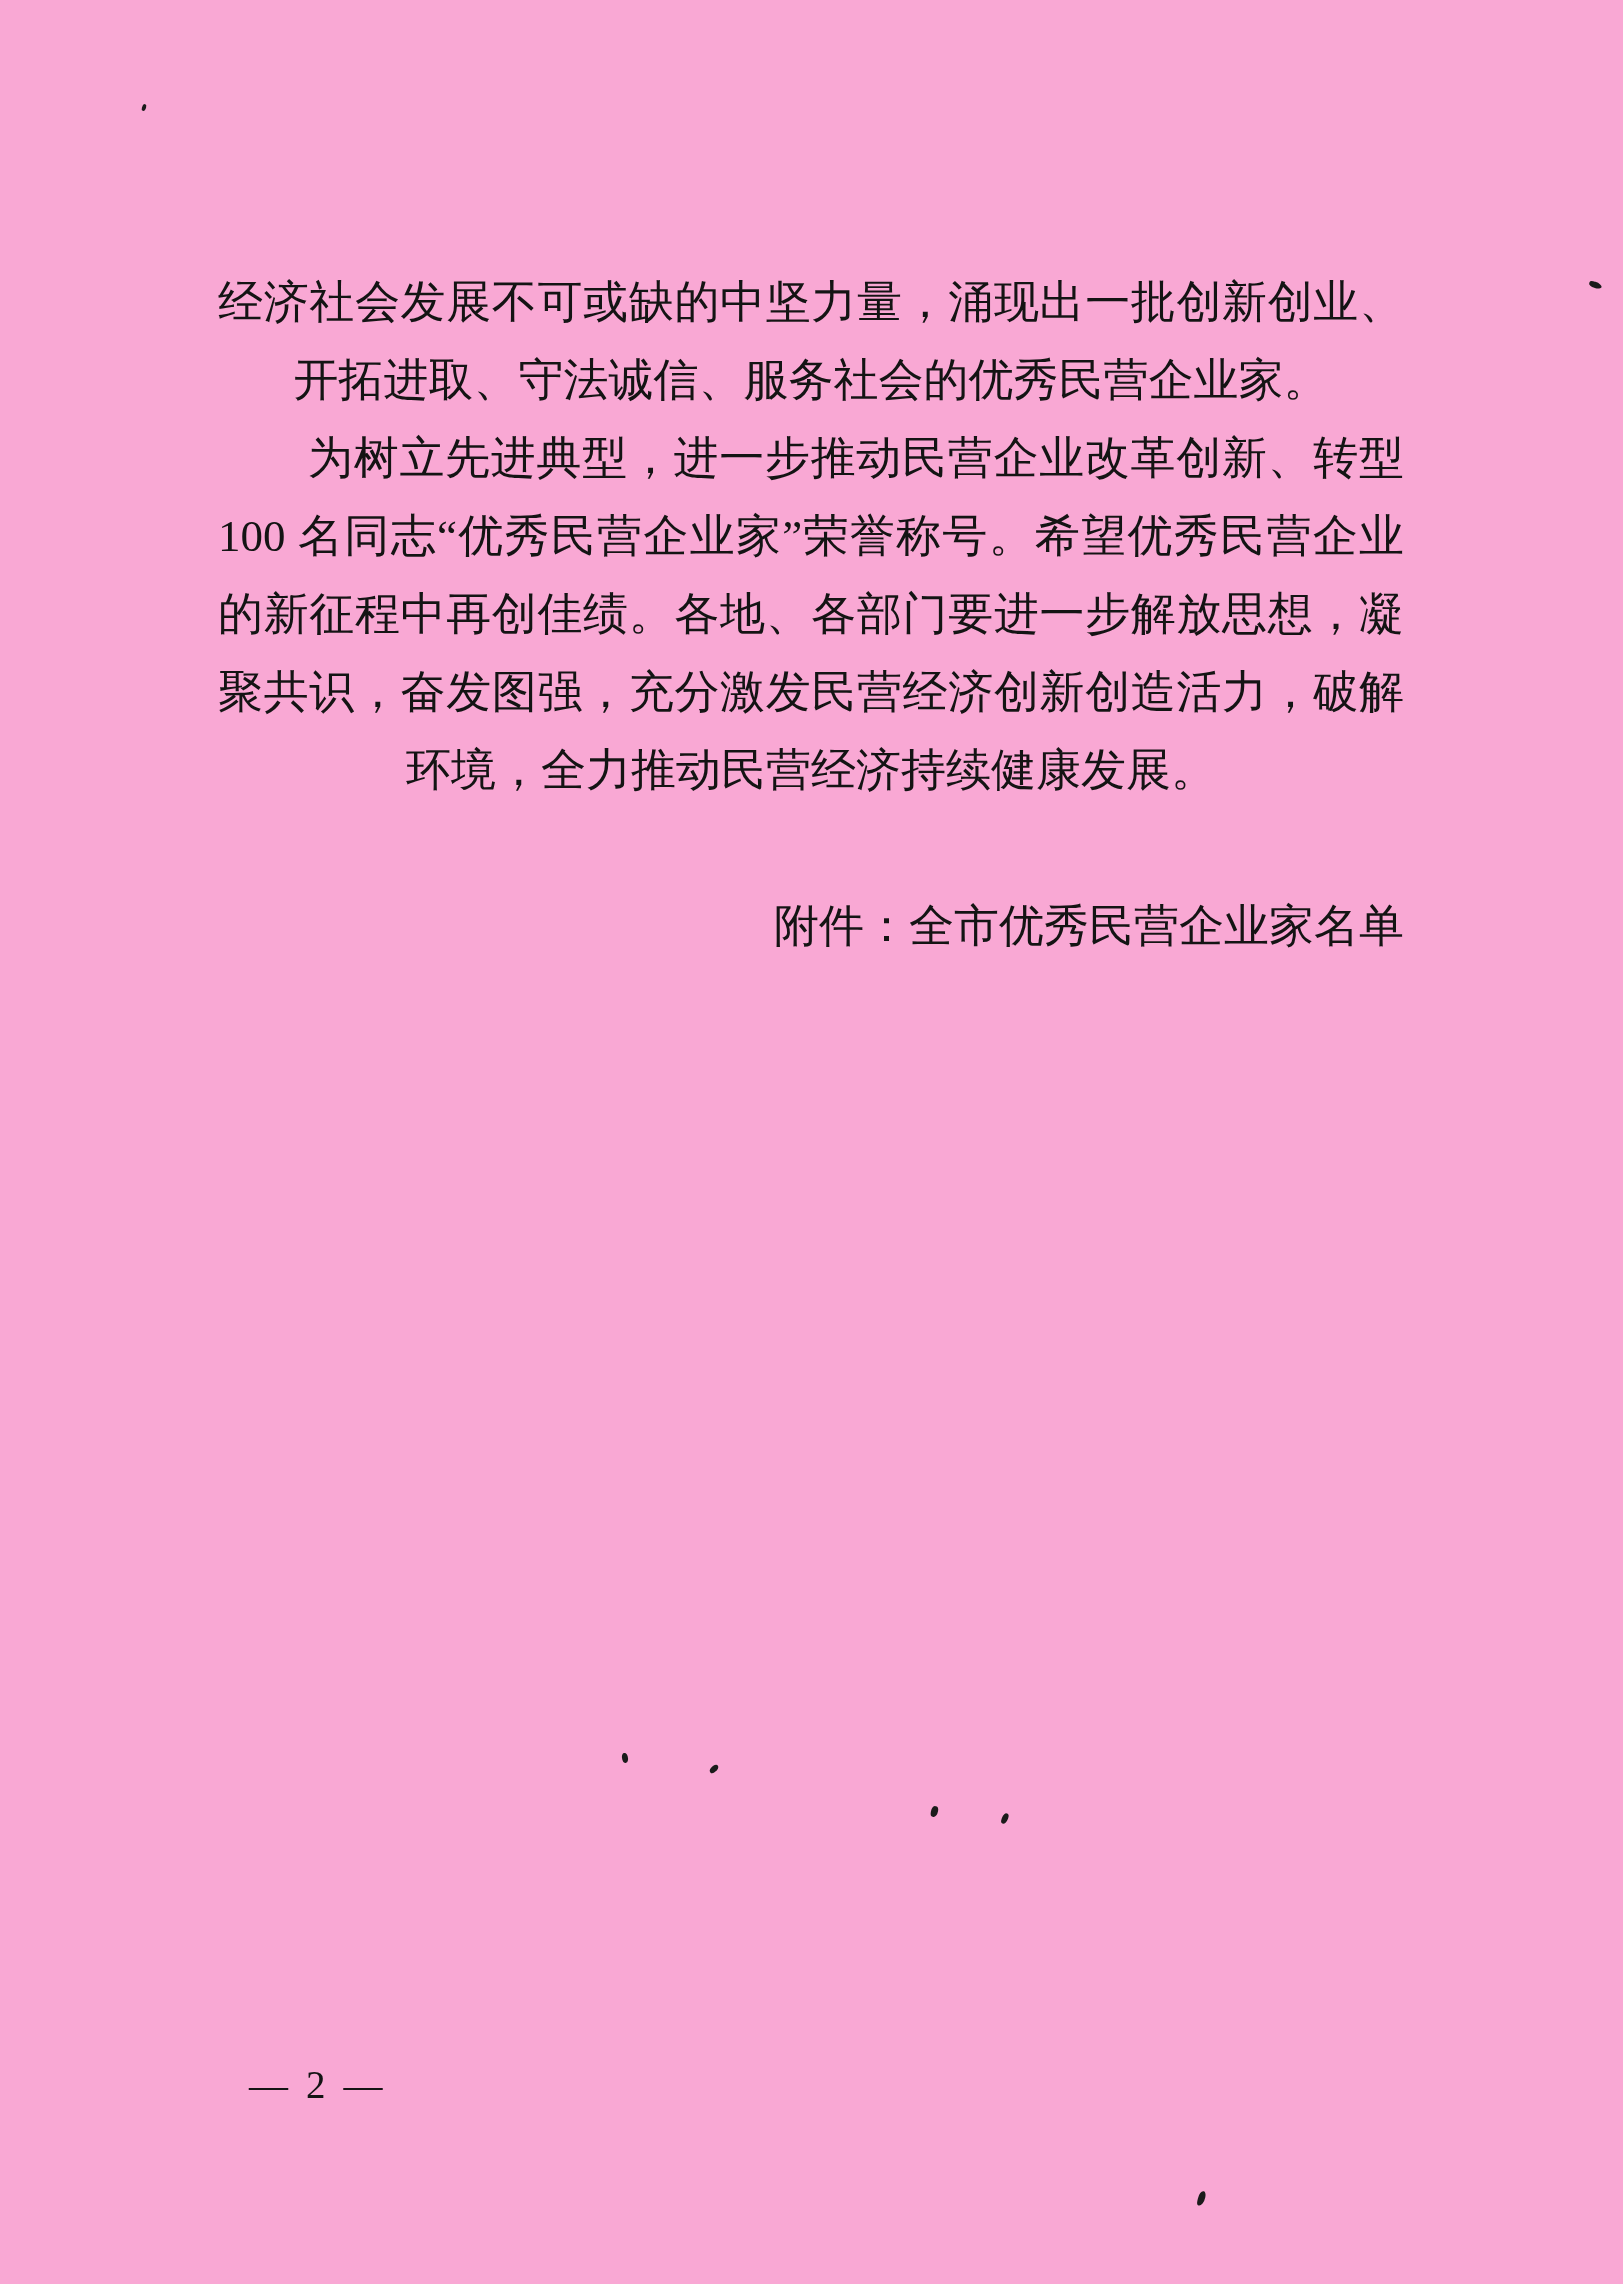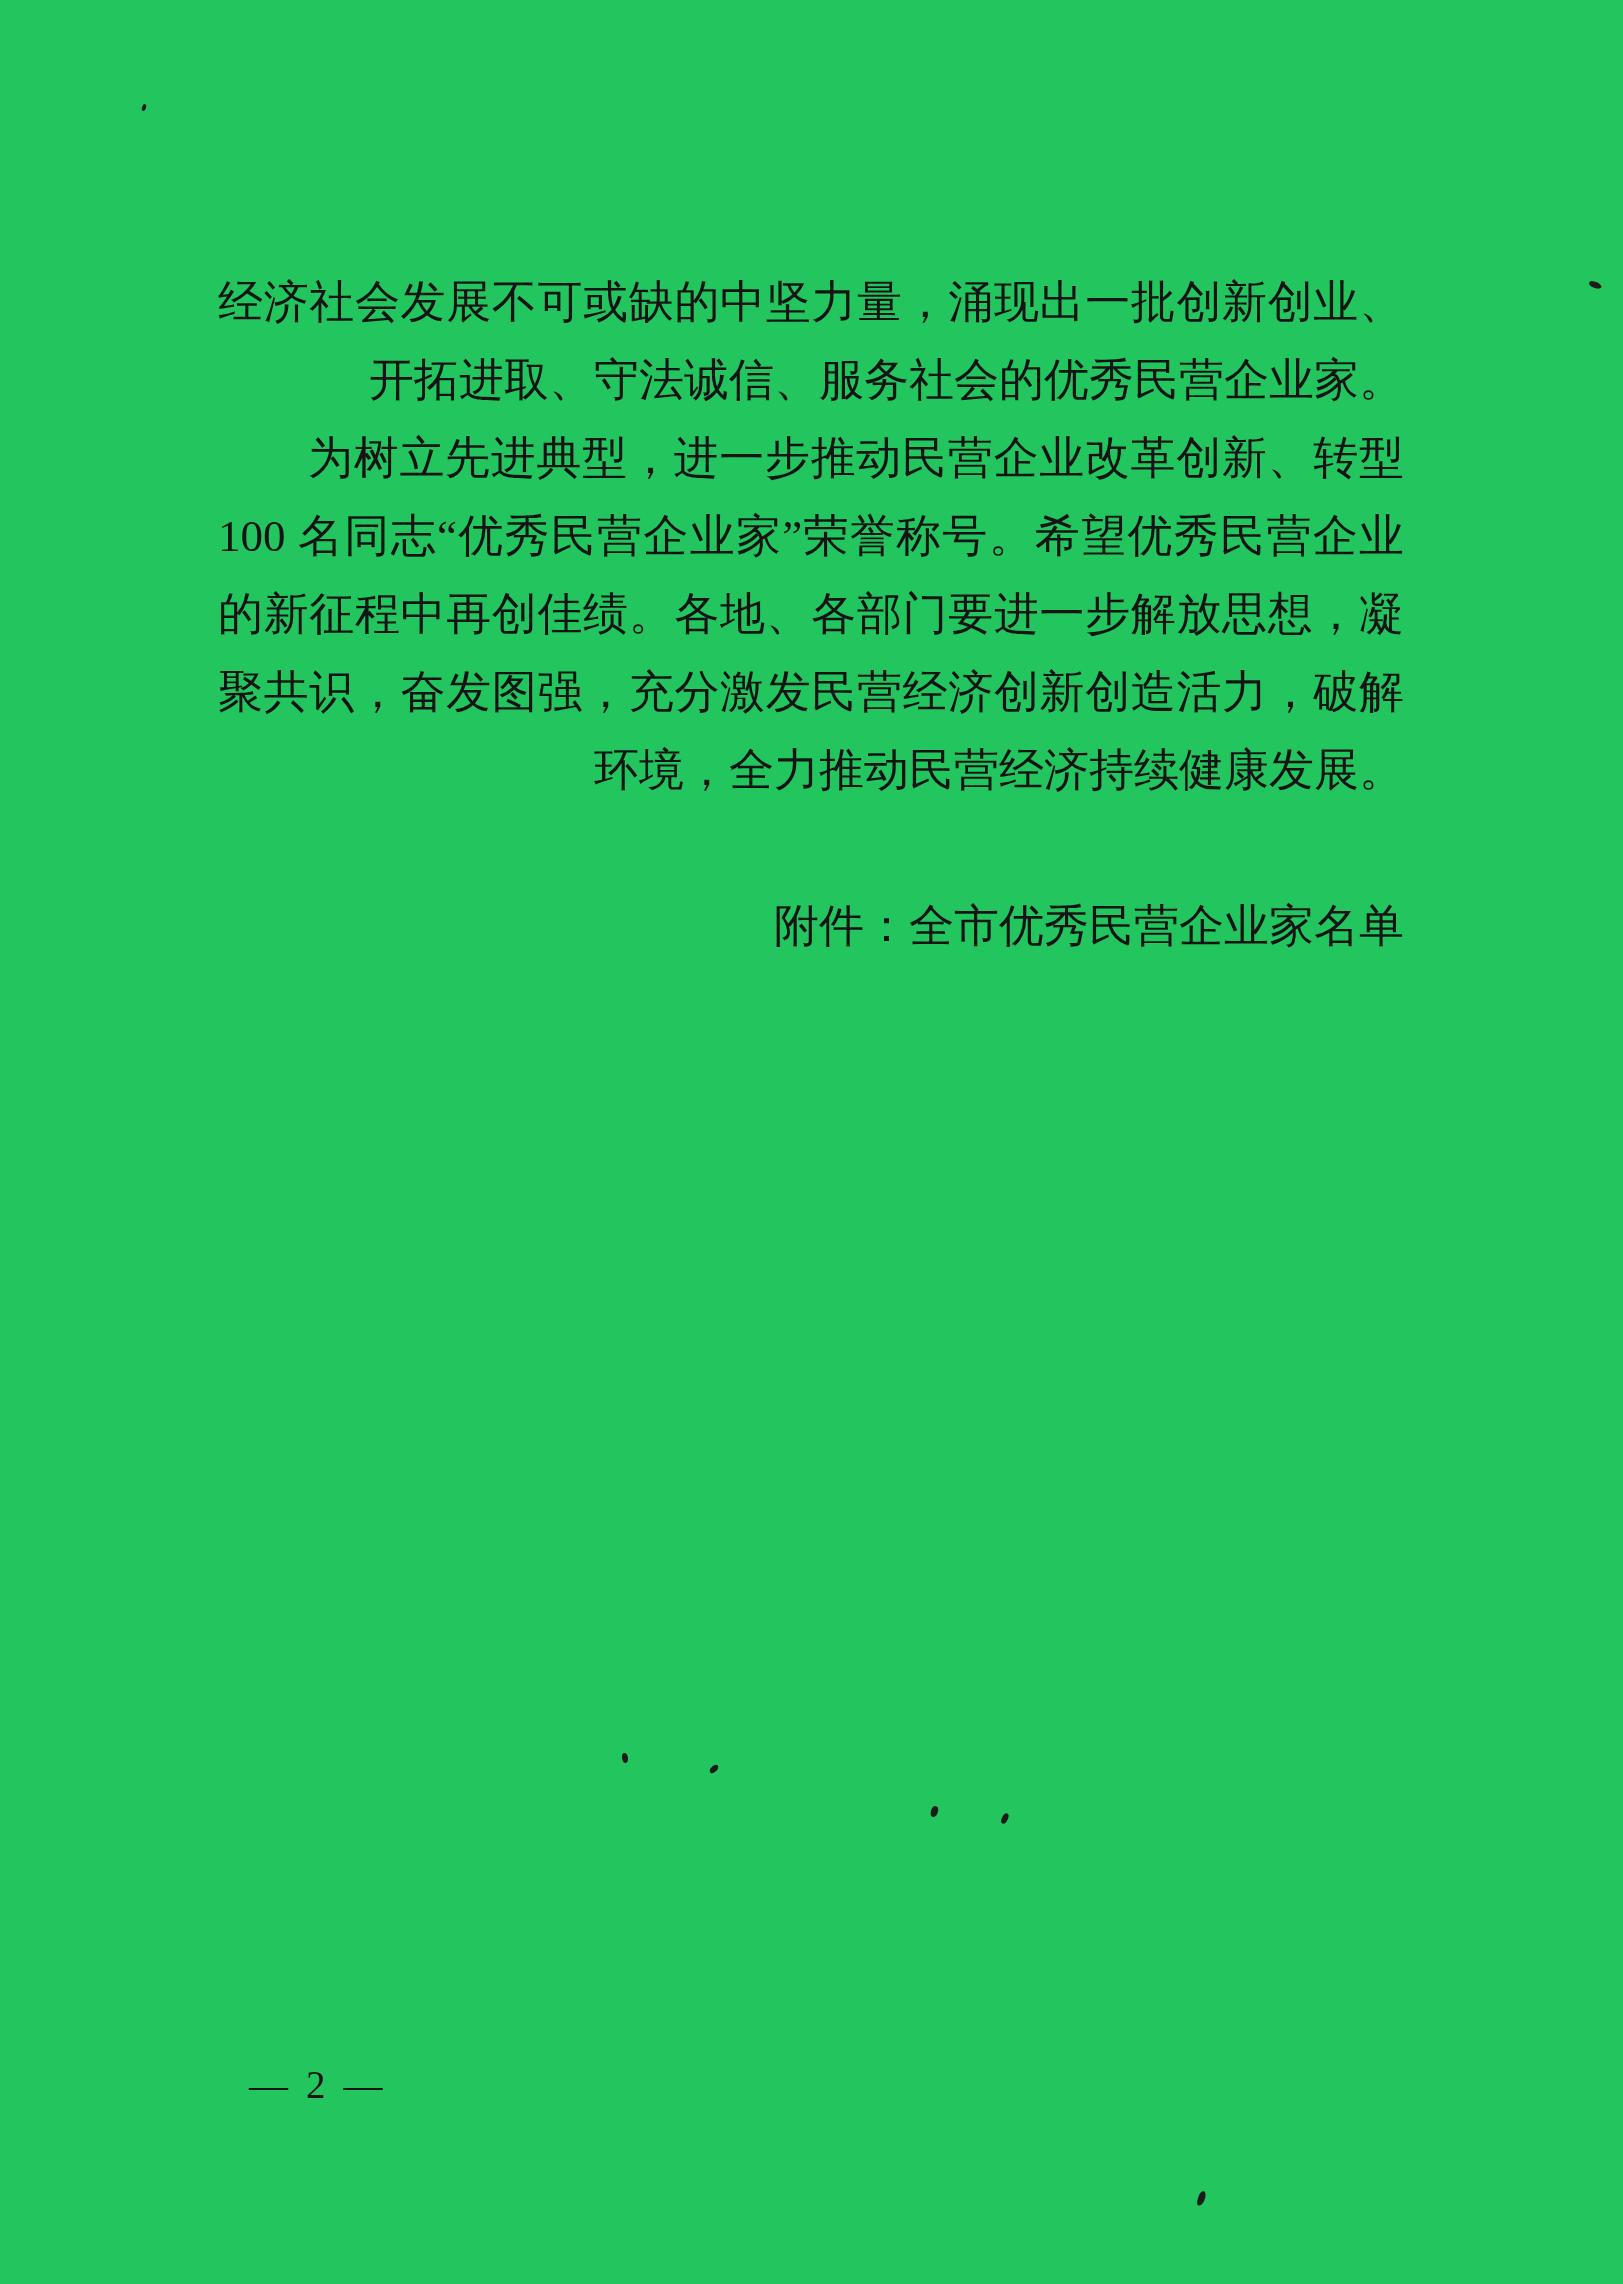--- a/index.html
+++ b/index.html
@@ -4,39 +4,39 @@
 <style>
   html, body {
     margin: 0;
     padding: 0;
     background: #e8e8e8;
   }
   .page {
     position: relative;
     width: 1624px;
     height: 2284px;
-    background: #22c55e;
+    background: #f9a8d4;
     overflow: hidden;
     font-family: "Liberation Serif", serif;
     color: #141414;
   }
   .body-text {
     position: absolute;
     left: 218px;
     top: 263px;
     width: 1186px;
     font-size: 45px;
     line-height: 78px;
     letter-spacing: 0px;
     color: #141414;
     text-justify: inter-character;
   }
   .line {
     height: 78px;
-    text-align: right;
+    text-align: center;
   }
   .line.justify {
     text-align: justify;
     text-align-last: justify;
   }
   .line.indent {
     text-indent: 90px;
   }
   .attachment {
     margin-top: 78px;

